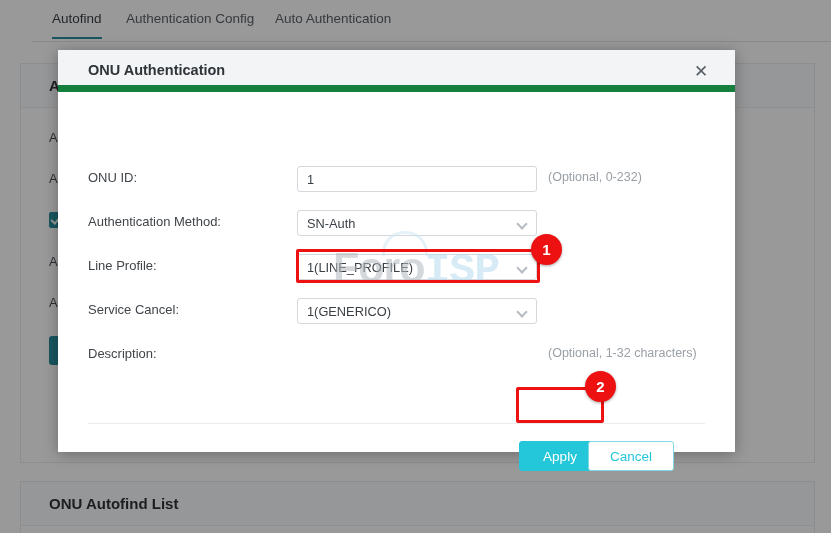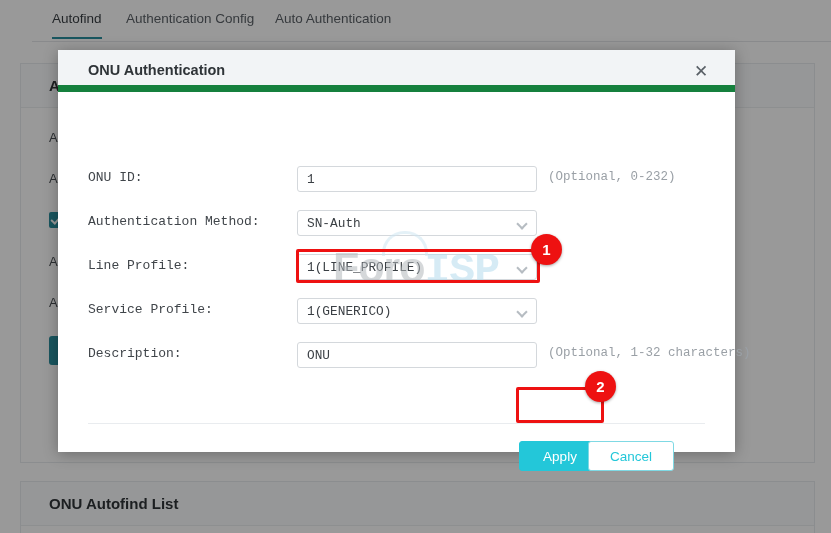--- a/index.html
+++ b/index.html
@@ -154,21 +154,20 @@
     text-align: center;
     cursor: pointer;
     font-family: "DejaVu Sans", sans-serif;
   }
 
   #modal-body {
     position: relative;
     padding: 24px 30px 0 30px;
     height: 302px;
     box-sizing: border-box;
-    font-family: Liberation Mono, monospace;
   }
 
   .frow {
     position: absolute;
     left: 30px;
     width: 617px;
     height: 26px;
   }
   .flabel {
     position: absolute;
@@ -405,32 +404,29 @@
 
     <div class="frow" id="row-line">
       <span class="flabel">Line Profile:</span>
       <div class="fctl select">
         <span class="val">1(LINE_PROFILE)</span>
         <span class="chev"></span>
       </div>
     </div>
 
     <div class="frow" id="row-service">
-      <span class="flabel">Service Profile:</span>
+      <span class="flabel">Service Cancel:</span>
       <div class="fctl select">
         <span class="val">1(GENERICO)</span>
         <span class="chev"></span>
       </div>
     </div>
 
     <div class="frow" id="row-desc">
       <span class="flabel">Description:</span>
-      <div class="fctl">
-        <span class="val">ONU</span>
-      </div>
       <span class="fhint">(Optional, 1-32 characters)</span>
     </div>
 
   </div>
 
   <div id="modal-divider"></div>
 
   <div id="modal-footer">
     <div class="mbtn" id="btn-apply">Apply</div>
     <div class="mbtn" id="btn-cancel">Cancel</div>

